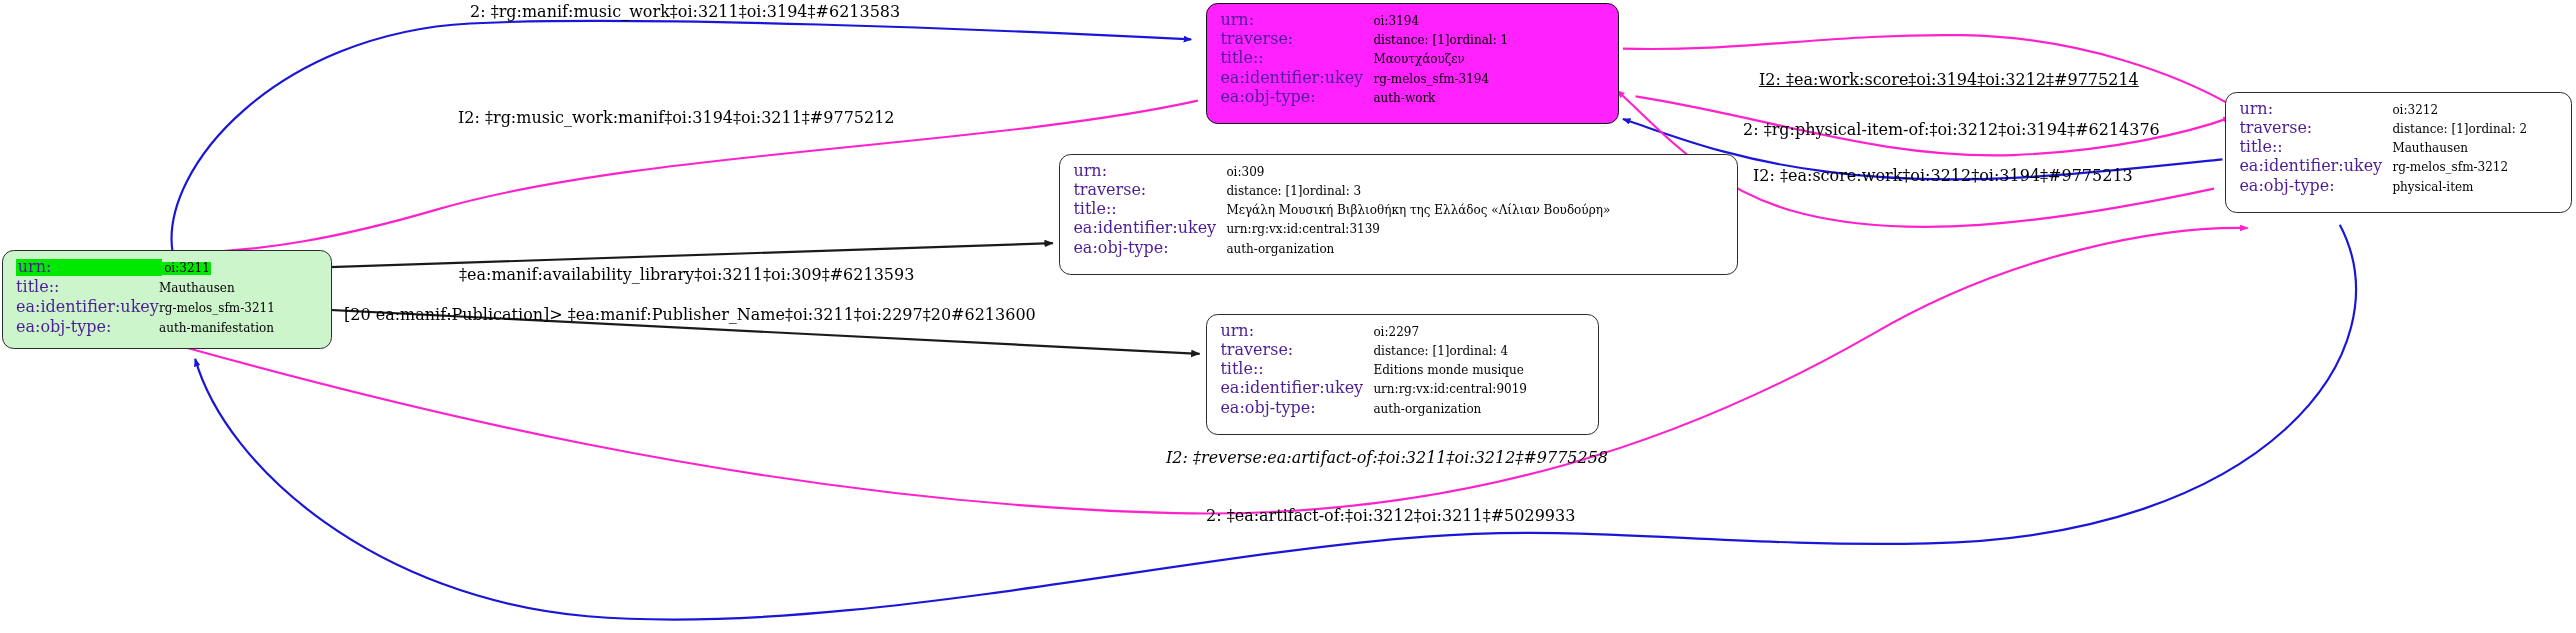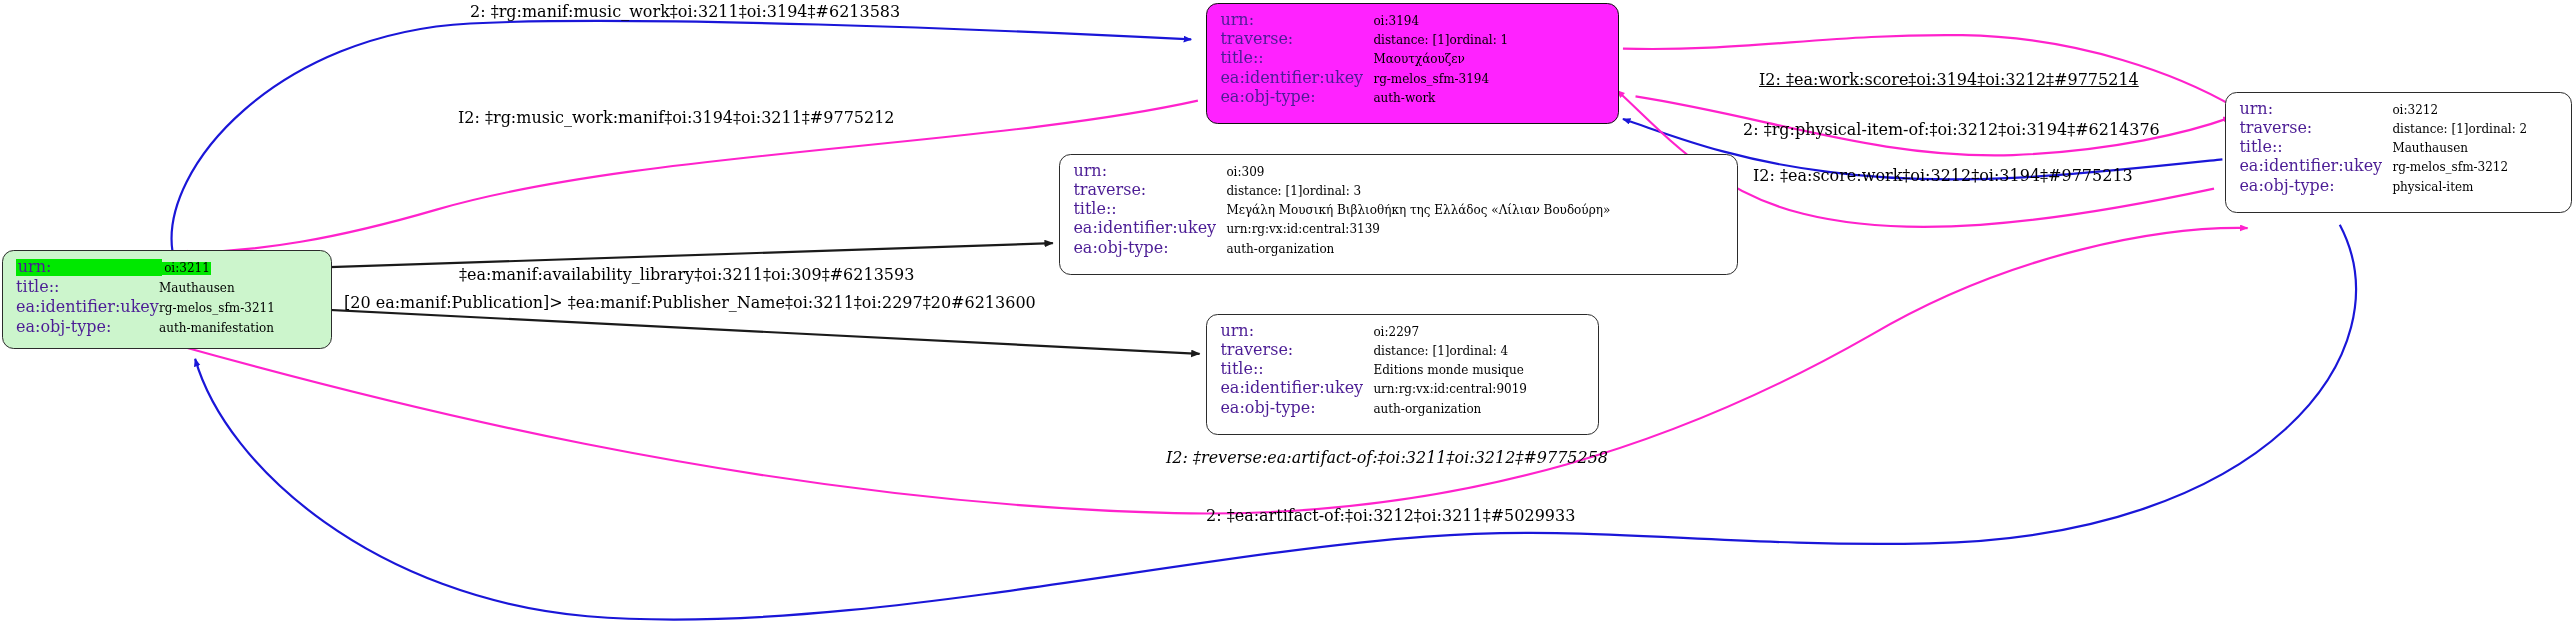--- a/index.html
+++ b/index.html
@@ -240,21 +240,21 @@
 
 
   <div class="edge-label" style="left:1759px; top:70px;text-decoration:underline;">I2: ‡ea:work:score‡oi:3194‡oi:3212‡#9775214</div>
 
   <div class="edge-label" style="left:1743px; top:120px;">2: ‡rg:physical-item-of:‡oi:3212‡oi:3194‡#6214376</div>
 
   <div class="edge-label" style="left:1753px; top:166px;">I2: ‡ea:score:work‡oi:3212‡oi:3194‡#9775213</div>
 
   <div class="edge-label" style="left:459px; top:229px;margin-top:36px;">‡ea:manif:availability_library‡oi:3211‡oi:309‡#6213593</div>
 
-  <div class="edge-label" style="left:344px; top:293px;">[20 ea:manif:Publication]&gt; ‡ea:manif:Publisher_Name‡oi:3211‡oi:2297‡20#6213600</div>
+  <div class="edge-label" style="left:344px; top:305px;">[20 ea:manif:Publication]&gt; ‡ea:manif:Publisher_Name‡oi:3211‡oi:2297‡20#6213600</div>
 
   <div class="edge-label" style="left:1166px; top:448px;font-style:italic;">I2: ‡reverse:ea:artifact-of:‡oi:3211‡oi:3212‡#9775258</div>
 
   <div class="edge-label" style="left:1206px; top:506px;">2: ‡ea:artifact-of:‡oi:3212‡oi:3211‡#5029933</div>
 
   <div class="footer-label" style="left:1184px; top:606px;">root: 3211 nodes count: 5</div>
 
 </div>
 
 

